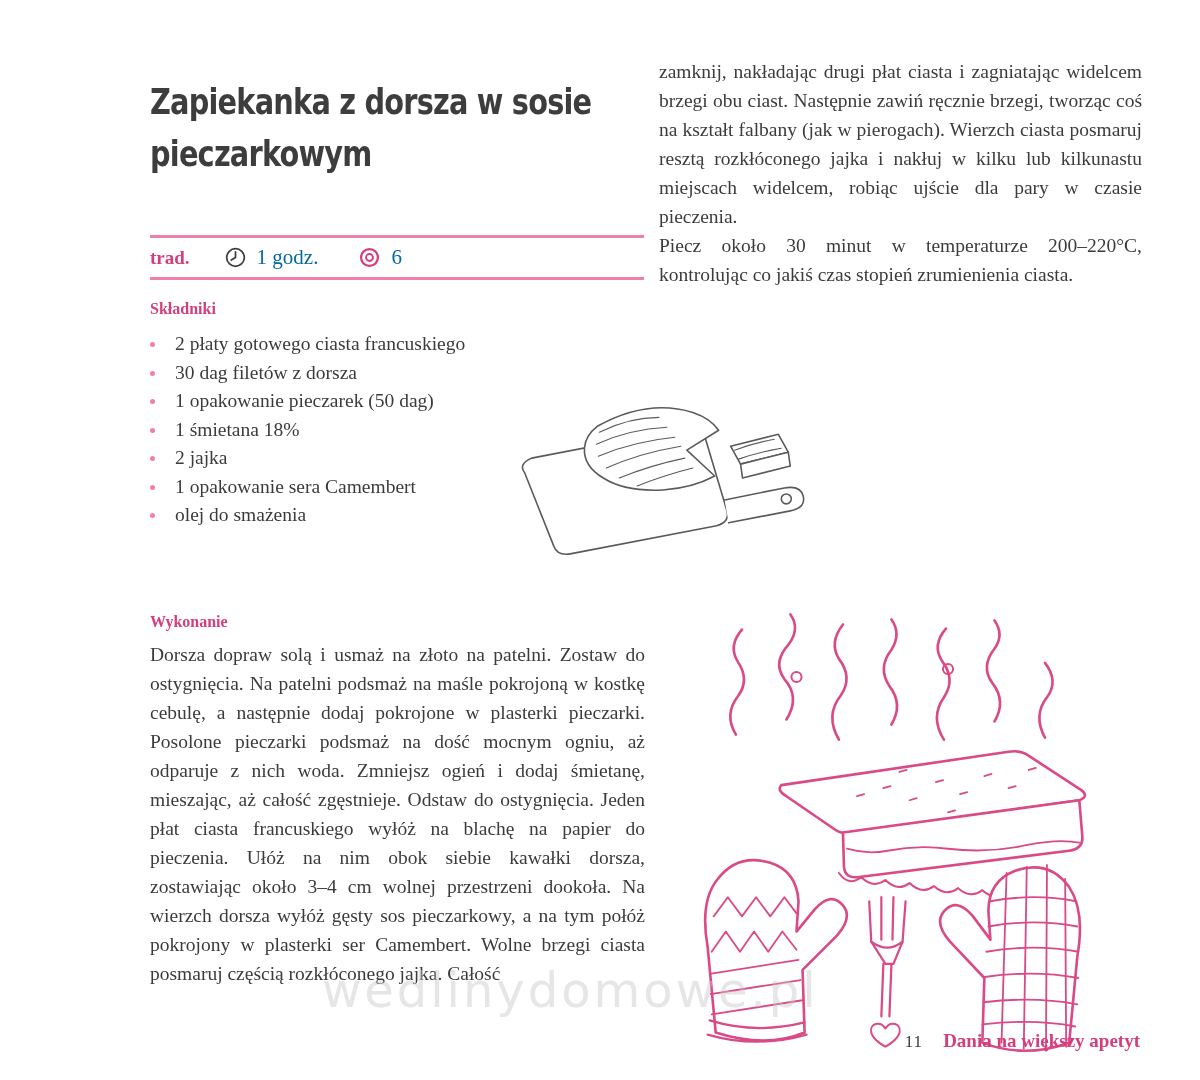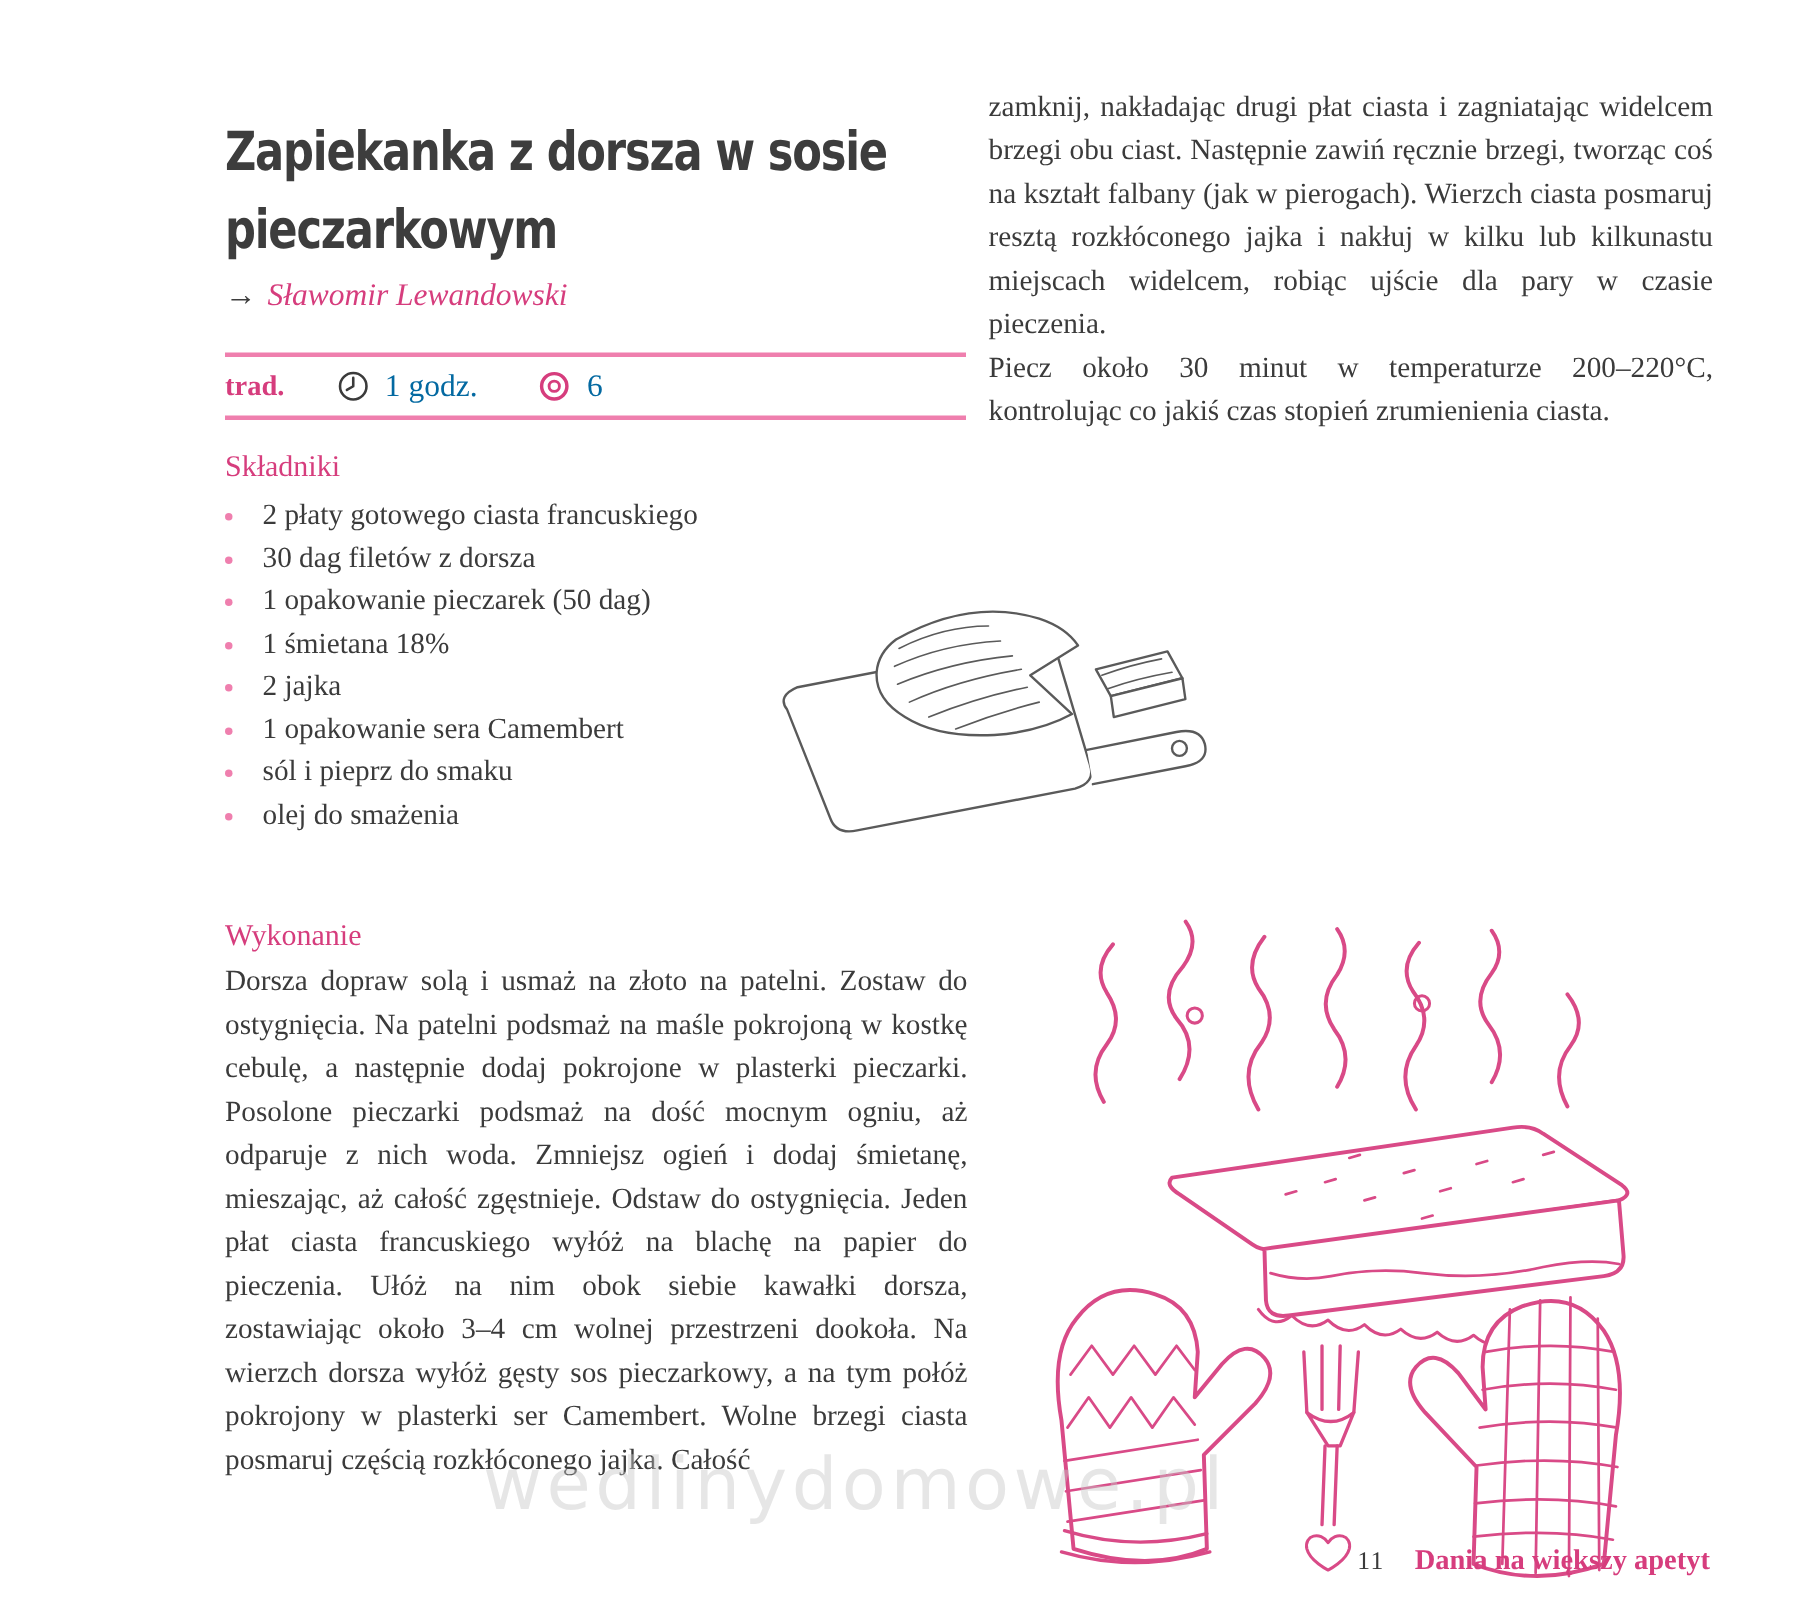--- a/index.html
+++ b/index.html
@@ -41,21 +41,21 @@
     display:flex;align-items:center;gap:10px;
   }
   .meta .category{color:var(--accent);font-weight:700;font-size:19px;margin-right:24px;}
   .meta .icon{display:inline-flex;align-items:center;}
   .meta .clock{color:#3b3b3b;}
   .meta .target{color:var(--accent);}
   .meta .val{font-size:21px;color:#0369a1;margin-right:30px;}
   
   .sec-heading{
     position:absolute;left:150px;
-    color:var(--accent);font-weight:400;font-size:20px;
+    color:var(--accent);font-weight:700;font-size:16px;
   }
   .h-ingredients{top:300px;}
   .h-prep{top:613px;}
   .ingredients{
     position:absolute;left:150px;top:330px;width:500px;
     margin:0;padding:0;list-style:none;
   }
   .ingredients li{
     display:flex;align-items:flex-start;gap:20px;
     font-size:19.5px;line-height:28.5px;color:var(--text);
@@ -96,24 +96,20 @@
 </head>
 <body>
 
 <div class="page">
 
   <h1 class="title">
     <span>Zapiekanka z dorsza w sosie</span><br>
     <span>pieczarkowym</span>
   </h1>
 
-  <div class="author">
-    <span class="arrow">→</span>
-    <span class="name">Sławomir Lewandowski</span>
-  </div>
 
   <div class="meta">
     <span class="category">trad.</span>
     <span class="icon clock">
       <svg width="23" height="23" viewBox="0 0 24 24" fill="none" stroke="currentColor" stroke-width="1.8">
         <circle cx="12" cy="12" r="9.2"></circle>
         <path d="M12 12 L12 6.2 M12 12 L7.6 14.6" stroke-linecap="round"></path>
       </svg>
     </span>
     <span class="val">1 godz.</span>
@@ -147,24 +143,20 @@
     <li>
         <span class="bullet"></span>
         <span>2 jajka</span>
       </li>
     <li>
         <span class="bullet"></span>
         <span>1 opakowanie sera Camembert</span>
       </li>
     <li>
         <span class="bullet"></span>
-        <span>sól i pieprz do smaku</span>
-      </li>
-    <li>
-        <span class="bullet"></span>
         <span>olej do smażenia</span>
       </li>
   </ul>
 
   <div class="sec-heading h-prep">Wykonanie</div>
   <div class="prep-col1">Dorsza dopraw solą i usmaż na złoto na patelni. Zostaw do ostygnięcia. Na patelni podsmaż na maśle pokrojoną w kostkę cebulę, a następnie dodaj pokrojone w plasterki pieczarki. Posolone pieczarki podsmaż na dość mocnym ogniu, aż odparuje z nich woda. Zmniejsz ogień i dodaj śmietanę, mieszając, aż całość zgęstnieje. Odstaw do ostygnięcia. Jeden płat ciasta francuskiego wyłóż na blachę na papier do pieczenia. Ułóż na nim obok siebie kawałki dorsza, zostawiając około 3–4 cm wolnej przestrzeni dookoła. Na wierzch dorsza wyłóż gęsty sos pieczarkowy, a na tym połóż pokrojony w plasterki ser Camembert. Wolne brzegi ciasta posmaruj częścią rozkłóconego jajka. Całość</div>
 
   <div class="col2">
     <p>zamknij, nakładając drugi płat ciasta i zagniatając widelcem brzegi obu ciast. Następnie zawiń ręcznie brzegi, tworząc coś na kształt falbany (jak w pierogach). Wierzch ciasta posmaruj resztą rozkłóconego jajka i nakłuj w kilku lub kilkunastu miejscach widelcem, robiąc ujście dla pary w czasie pieczenia.</p>
     <p>Piecz około 30 minut w temperaturze 200–220°C, kontrolując co jakiś czas stopień zrumienienia ciasta.</p>

